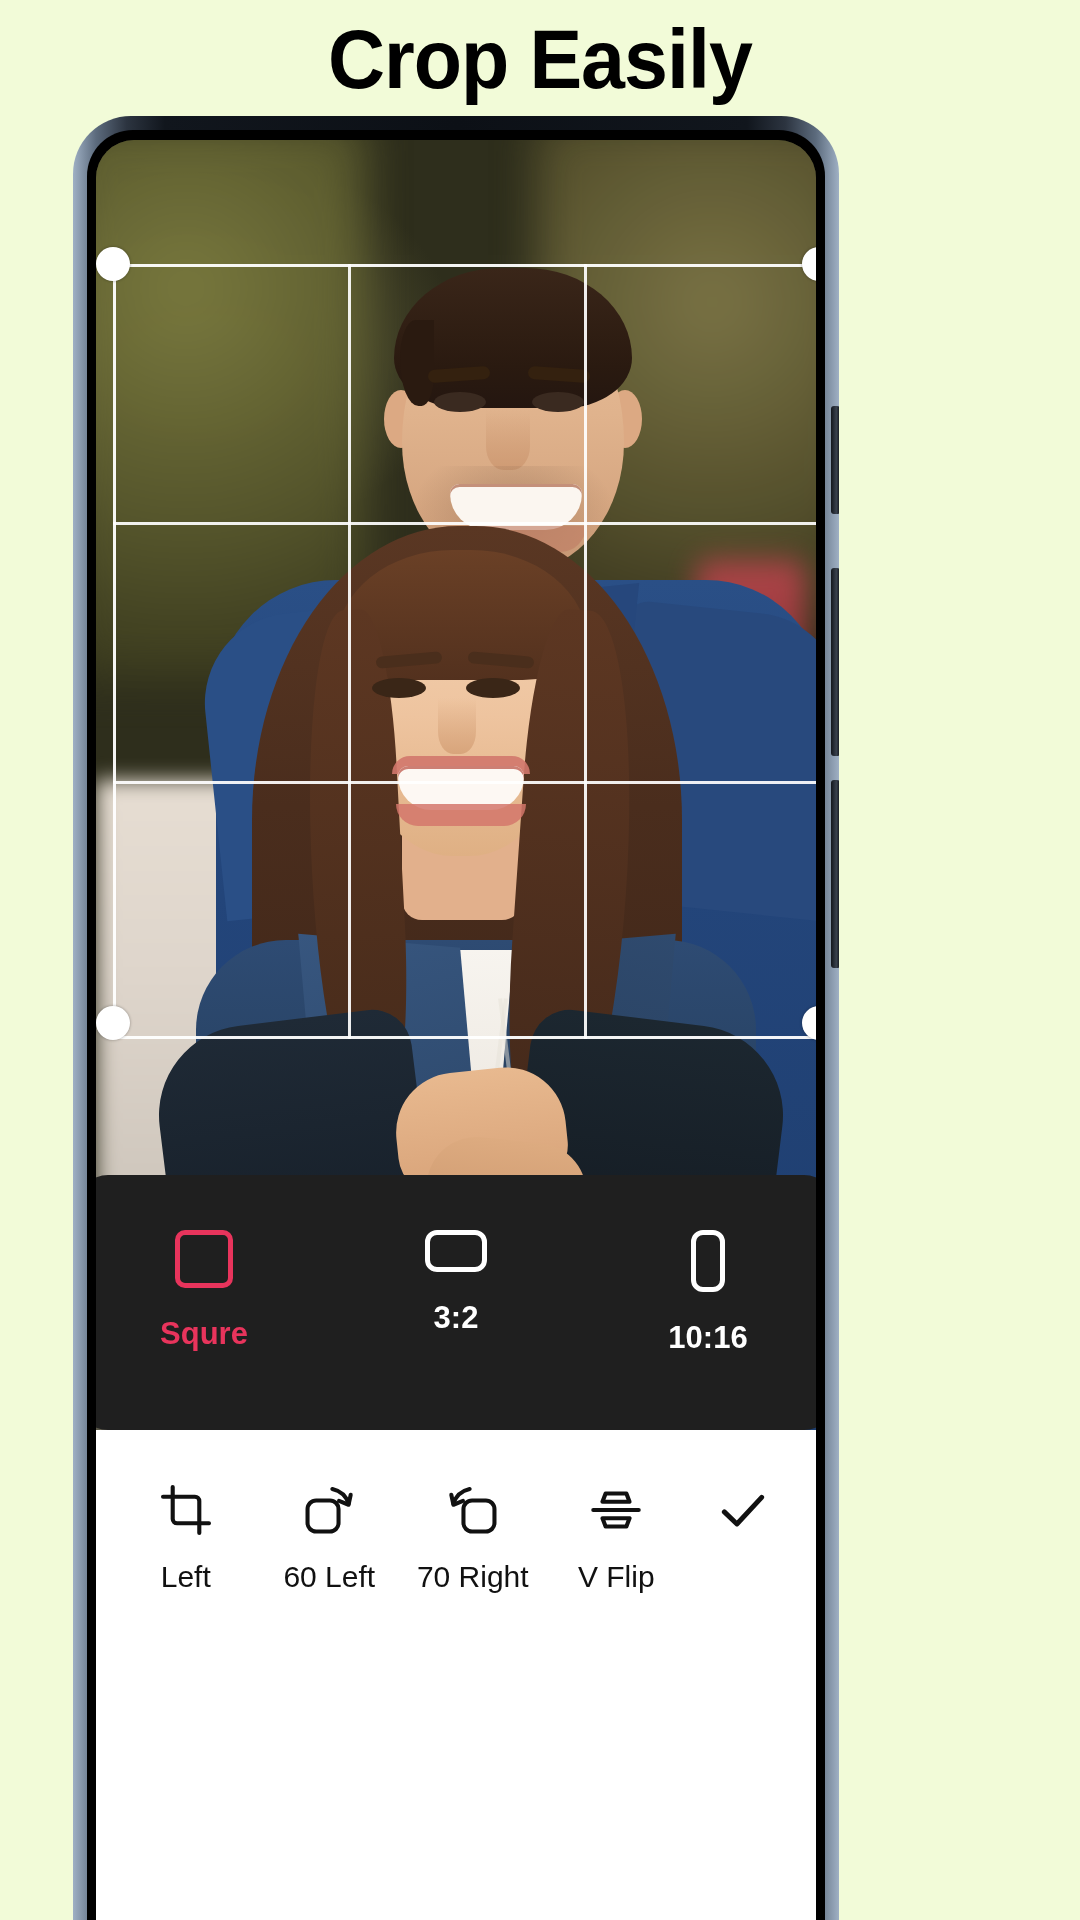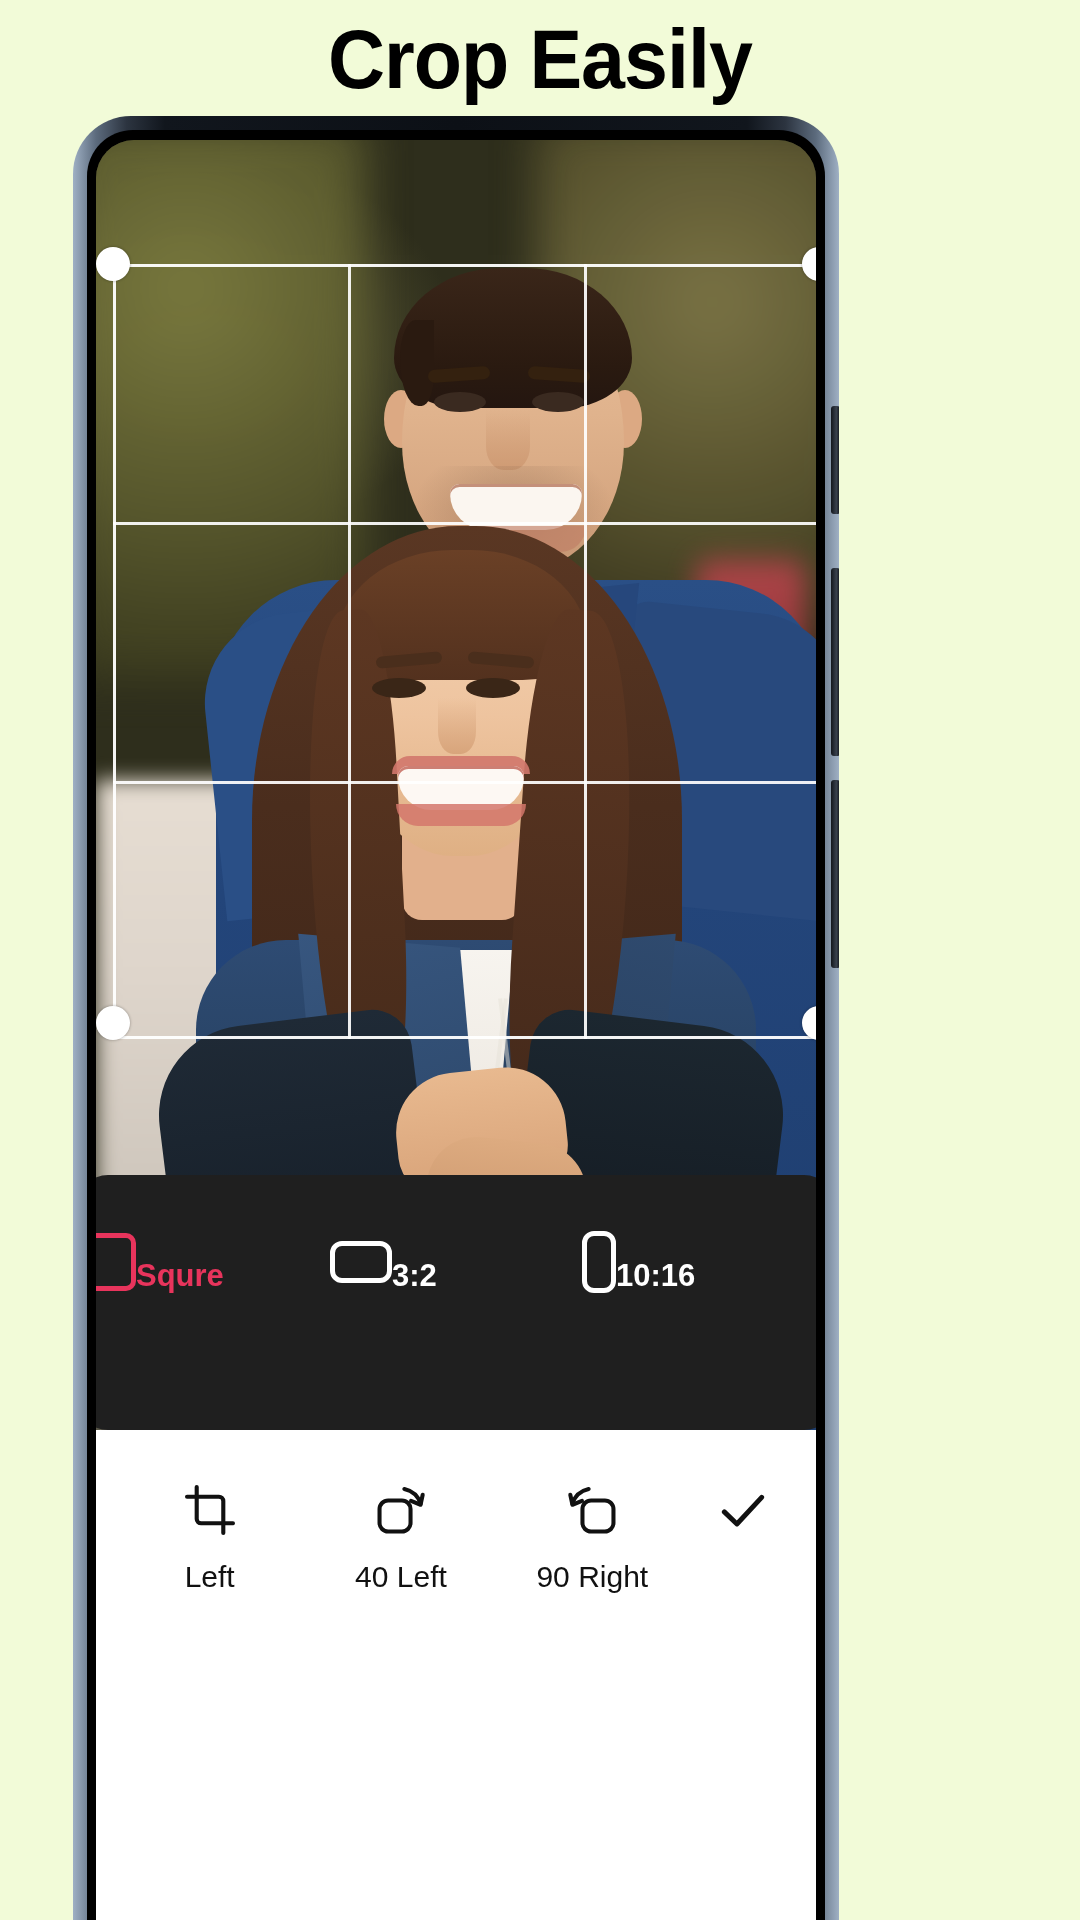--- a/index.html
+++ b/index.html
@@ -211,21 +211,21 @@
   .handle.bl{left:0px;top:866px;}
   .handle.br{left:706px;top:866px;}
 
   
   .ratio-panel{
     position:absolute;left:-18px;top:1035px;width:756px;height:255px;
     background:#1f1f1f;border-radius:30px;
     display:flex;align-items:flex-start;
   }
   .ratio-item{
-    flex:1;display:flex;flex-direction:row;align-items:center;
+    flex:1;display:flex;flex-direction:column;align-items:center;
     padding-top:55px;cursor:pointer;
   }
   .ratio-shape{
     box-sizing:border-box;border:5px solid #fff;border-radius:12px;
   }
   .ratio-item.active .ratio-shape{border-color:#e8345c;border-radius:10px;}
   .ratio-label{
     margin-top:28px;color:#fff;font-size:31px;font-weight:bold;
     font-family:"Liberation Sans", sans-serif;
   }
@@ -357,31 +357,41 @@
             <div class="tool-label">Left</div>
           </div>
           <div class="tool">
             <div class="tool-icon">
               <svg width="62" height="58" viewBox="0 0 26 24" fill="none" stroke="#111" stroke-width="1.7" stroke-linecap="round" stroke-linejoin="round">
       <rect x="4" y="8" width="13" height="13" rx="3.6"></rect>
       <path d="M14.4 3.2c3.4.8 5.9 3.1 6.8 6.2"></path>
       <path d="M22.1 5.6l-.9 4.2-4-1.6"></path>
               </svg>
             </div>
-            <div class="tool-label">40 Left</div>
+            <div class="tool-label">60 Left</div>
           </div>
           <div class="tool">
             <div class="tool-icon">
               <svg width="62" height="58" viewBox="0 0 26 24" fill="none" stroke="#111" stroke-width="1.7" stroke-linecap="round" stroke-linejoin="round">
       <rect x="9" y="8" width="13" height="13" rx="3.6"></rect>
       <path d="M11.6 3.2c-3.4.8-5.9 3.1-6.8 6.2"></path>
       <path d="M3.9 5.6l.9 4.2 4-1.6"></path>
               </svg>
             </div>
-            <div class="tool-label">90 Right</div>
+            <div class="tool-label">70 Right</div>
+          </div>
+          <div class="tool">
+            <div class="tool-icon">
+              <svg width="58" height="58" viewBox="0 0 24 24" fill="none" stroke="#111" stroke-width="1.7" stroke-linecap="round" stroke-linejoin="round">
+      <path d="M2.6 12h18.8"></path>
+      <path d="M6.4 8.6 7.7 5.2h8.6l1.3 3.4z"></path>
+      <path d="M6.4 15.4 7.7 18.8h8.6l1.3-3.4z"></path>
+              </svg>
+            </div>
+            <div class="tool-label">V Flip</div>
           </div>
           <div class="tool confirm">
             <div class="tool-icon">
               <svg width="56" height="56" viewBox="0 0 24 24" fill="none" stroke="#111" stroke-width="2.1" stroke-linecap="round" stroke-linejoin="round">
       <path d="M4 12.8 9.4 18 20 6.6"></path>
               </svg>
             </div>
             <div class="tool-label"></div>
           </div>
         </div>

